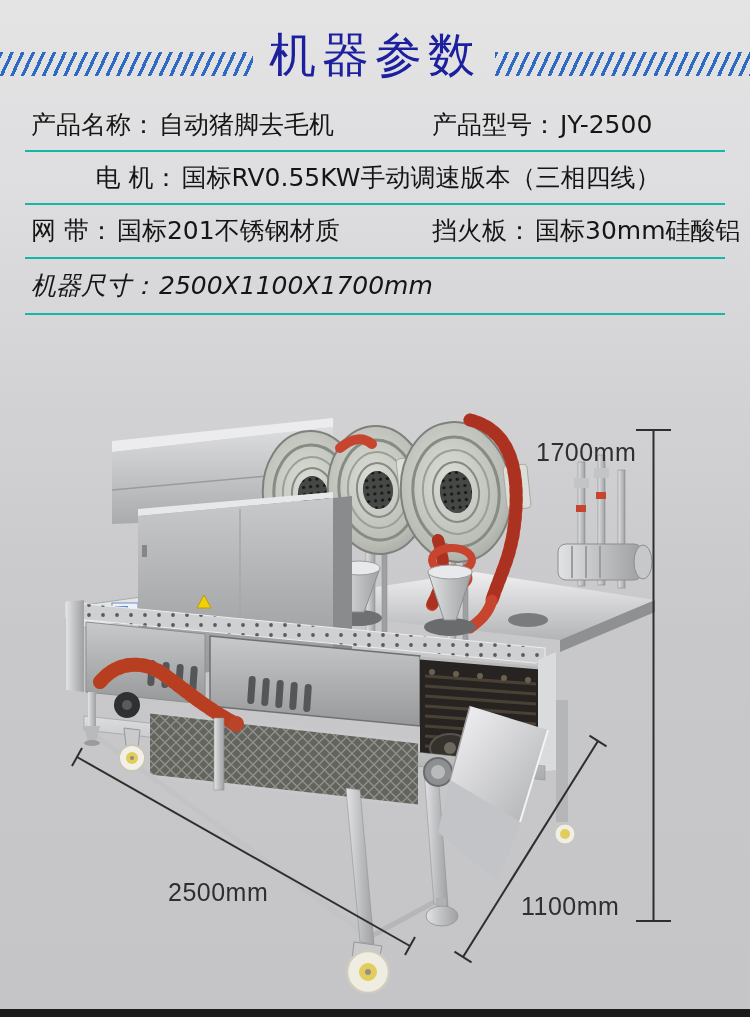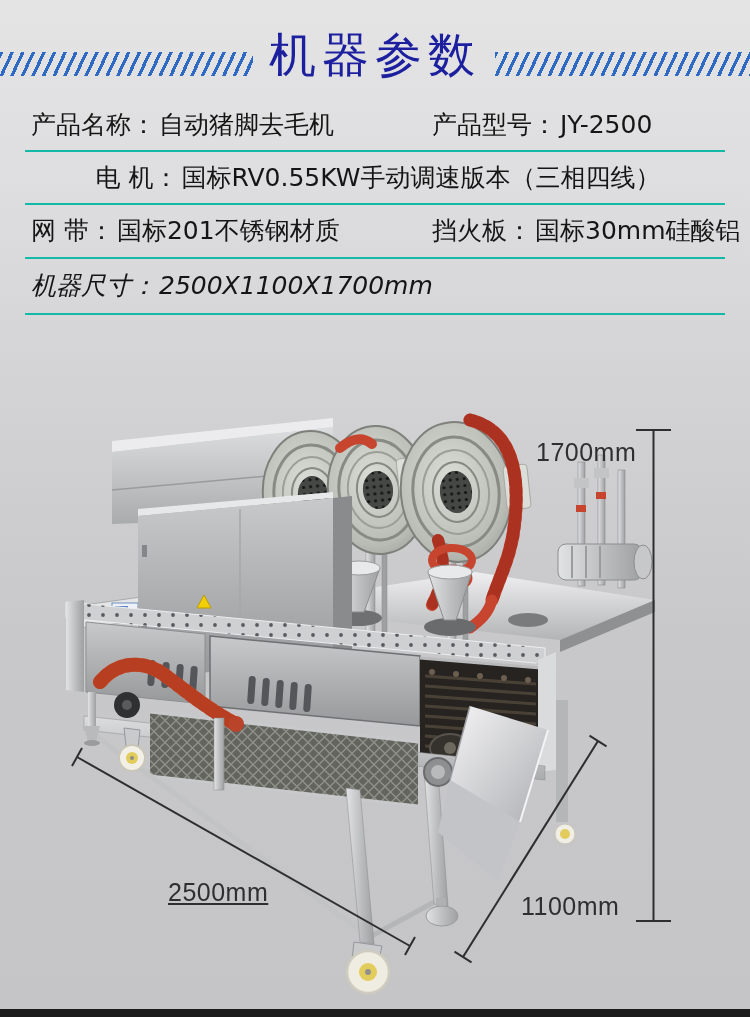--- a/index.html
+++ b/index.html
@@ -31,21 +31,21 @@
   .r4{height:52px;line-height:52px;}
   .r5{height:54px;line-height:54px;font-style:italic;}
   .val{margin-left:3px;}
   
   .machine-svg{position:absolute;left:0;top:0;}
   .dim{
     position:absolute;font-size:25px;color:#2f2f2f;letter-spacing:0.5px;
     font-family:"Liberation Sans","DejaVu Sans",sans-serif;white-space:nowrap;
   }
   .dim-h{left:536px;top:438px;}
-  .dim-l{left:168px;top:878px;text-decoration:underline;}
+  .dim-l{left:168px;top:878px;}
   .dim-w{left:521px;top:892px;}
   .footer-bar{position:absolute;left:0;bottom:0;width:750px;height:8px;background:#1c1c1c;}
 </style>
 </head>
 <body>
 
 <div class="stripe left"></div>
 <div class="page-title">机器参数</div>
 <div class="stripe right"></div>
 

